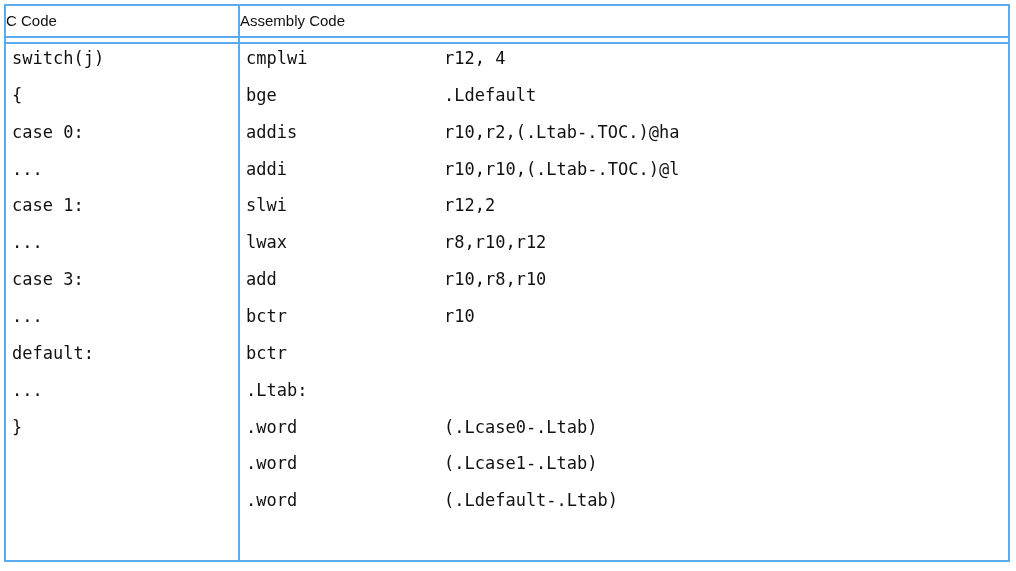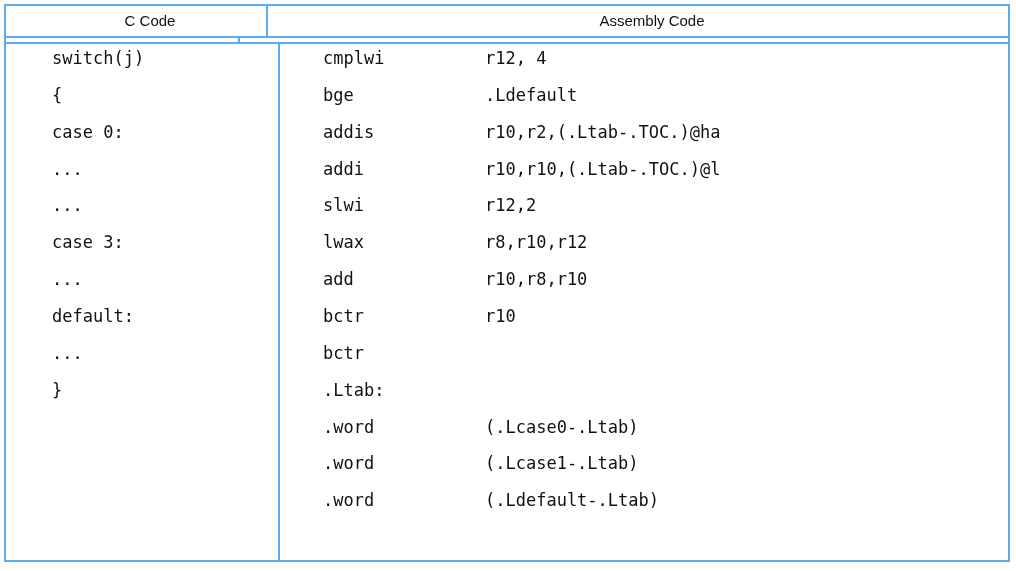--- a/index.html
+++ b/index.html
@@ -40,59 +40,56 @@
     border-right: 2px solid #5aabf0;
     flex: none;
   }
   .cell-right {
     flex: 1;
   }
   .header-label {
     font-family: "Liberation Sans", sans-serif;
     font-size: 15px;
     color: #111111;
-    text-align: center;
     line-height: 30px;
     height: 30px;
-    margin-left: 28px;
   }
   .table-body {
     display: flex;
     flex: 1;
   }
   .col-left {
     width: 234px;
     box-sizing: border-box;
     border-right: 2px solid #5aabf0;
     padding: 2px 0 0 6px;
     flex: none;
-    margin-left: 40px;
   }
   .col-right {
     flex: 1;
     padding: 2px 0 0 6px;
   }
   .code-line {
     height: 36.86px;
     line-height: 24px;
     font-family: "DejaVu Sans Mono", monospace;
     font-size: 17px;
     color: #111111;
     white-space: pre;
     overflow: visible;
   }
   .mnemonic {
     display: inline-block;
     width: 162px;
     vertical-align: top;
-    margin-left: 37px;
   }
   .operands {
     display: inline-block;
     vertical-align: top;
+    margin-left: 36px;
   }
 </style>
 </head>
 <body>
 
 <div class="code-table">
 
   <div class="header-row">
     <div class="cell-left header-label">C Code</div>
     <div class="cell-right header-label">Assembly Code</div>
@@ -103,20 +100,21 @@
     <div class="cell-right"></div>
   </div>
 
   <div class="table-body">
 
     <div class="col-left">
       <div class="code-line">switch(j)</div>
       <div class="code-line">{</div>
       <div class="code-line">case 0:</div>
       <div class="code-line">...</div>
+      <div class="code-line">case 1:</div>
       <div class="code-line">...</div>
       <div class="code-line">case 3:</div>
       <div class="code-line">...</div>
       <div class="code-line">default:</div>
       <div class="code-line">...</div>
       <div class="code-line">}</div>
     </div>
 
     <div class="col-right">
       <div class="code-line"><span class="mnemonic">cmplwi</span><span class="operands">r12, 4</span></div>

